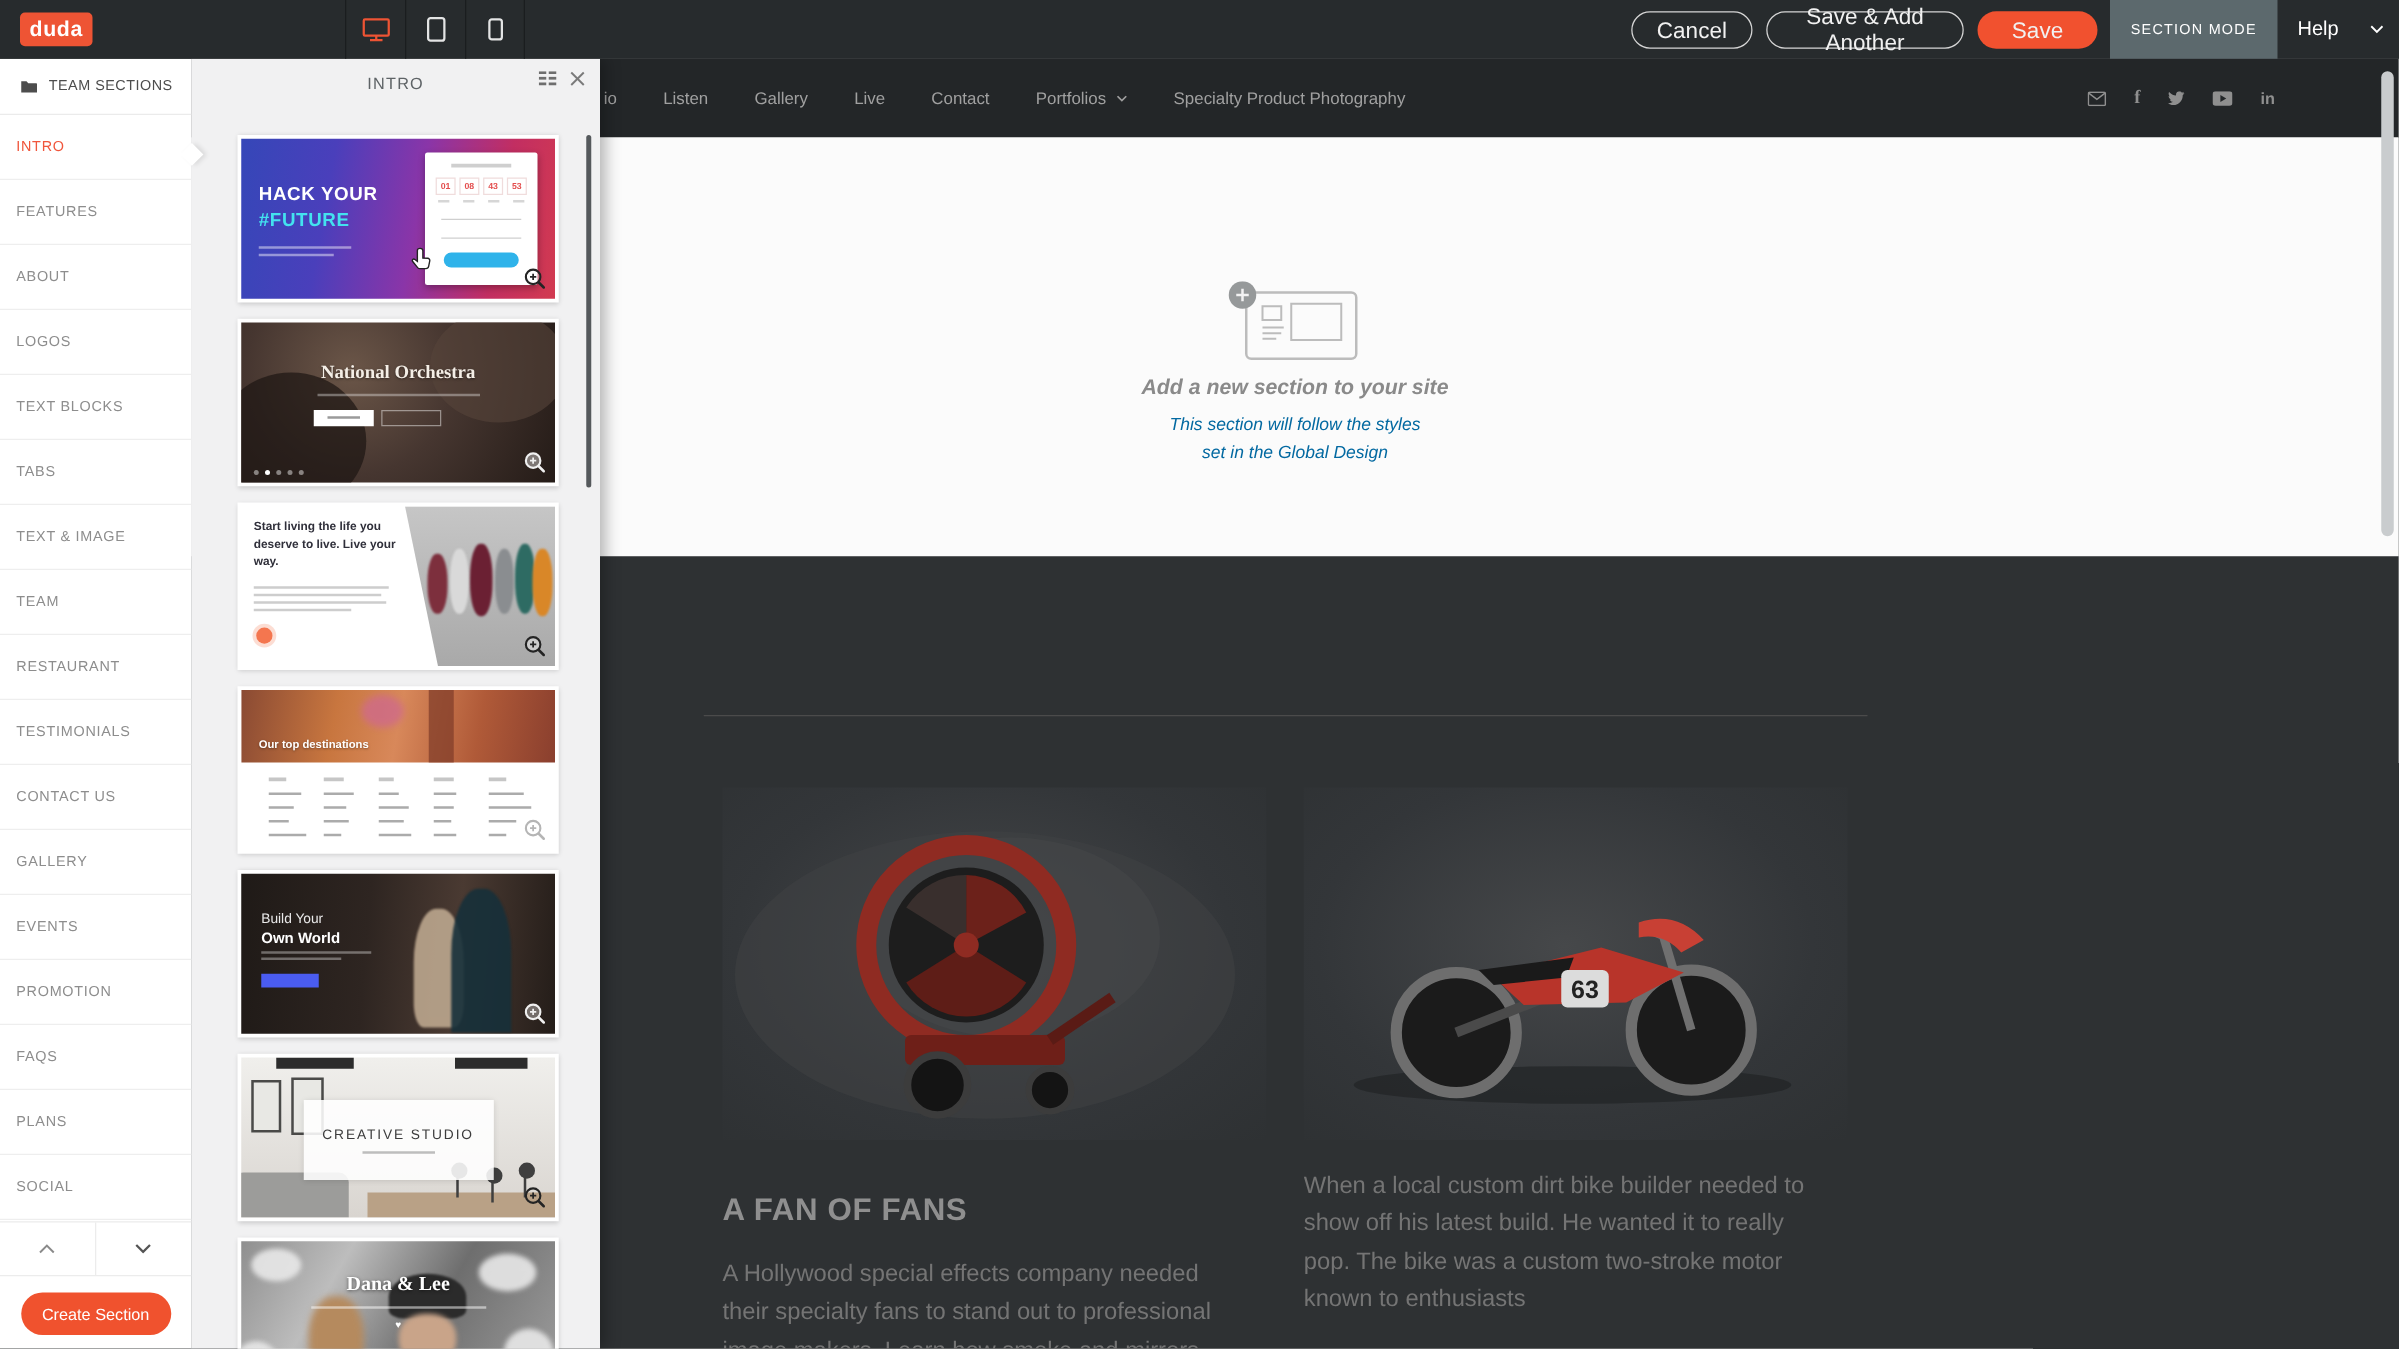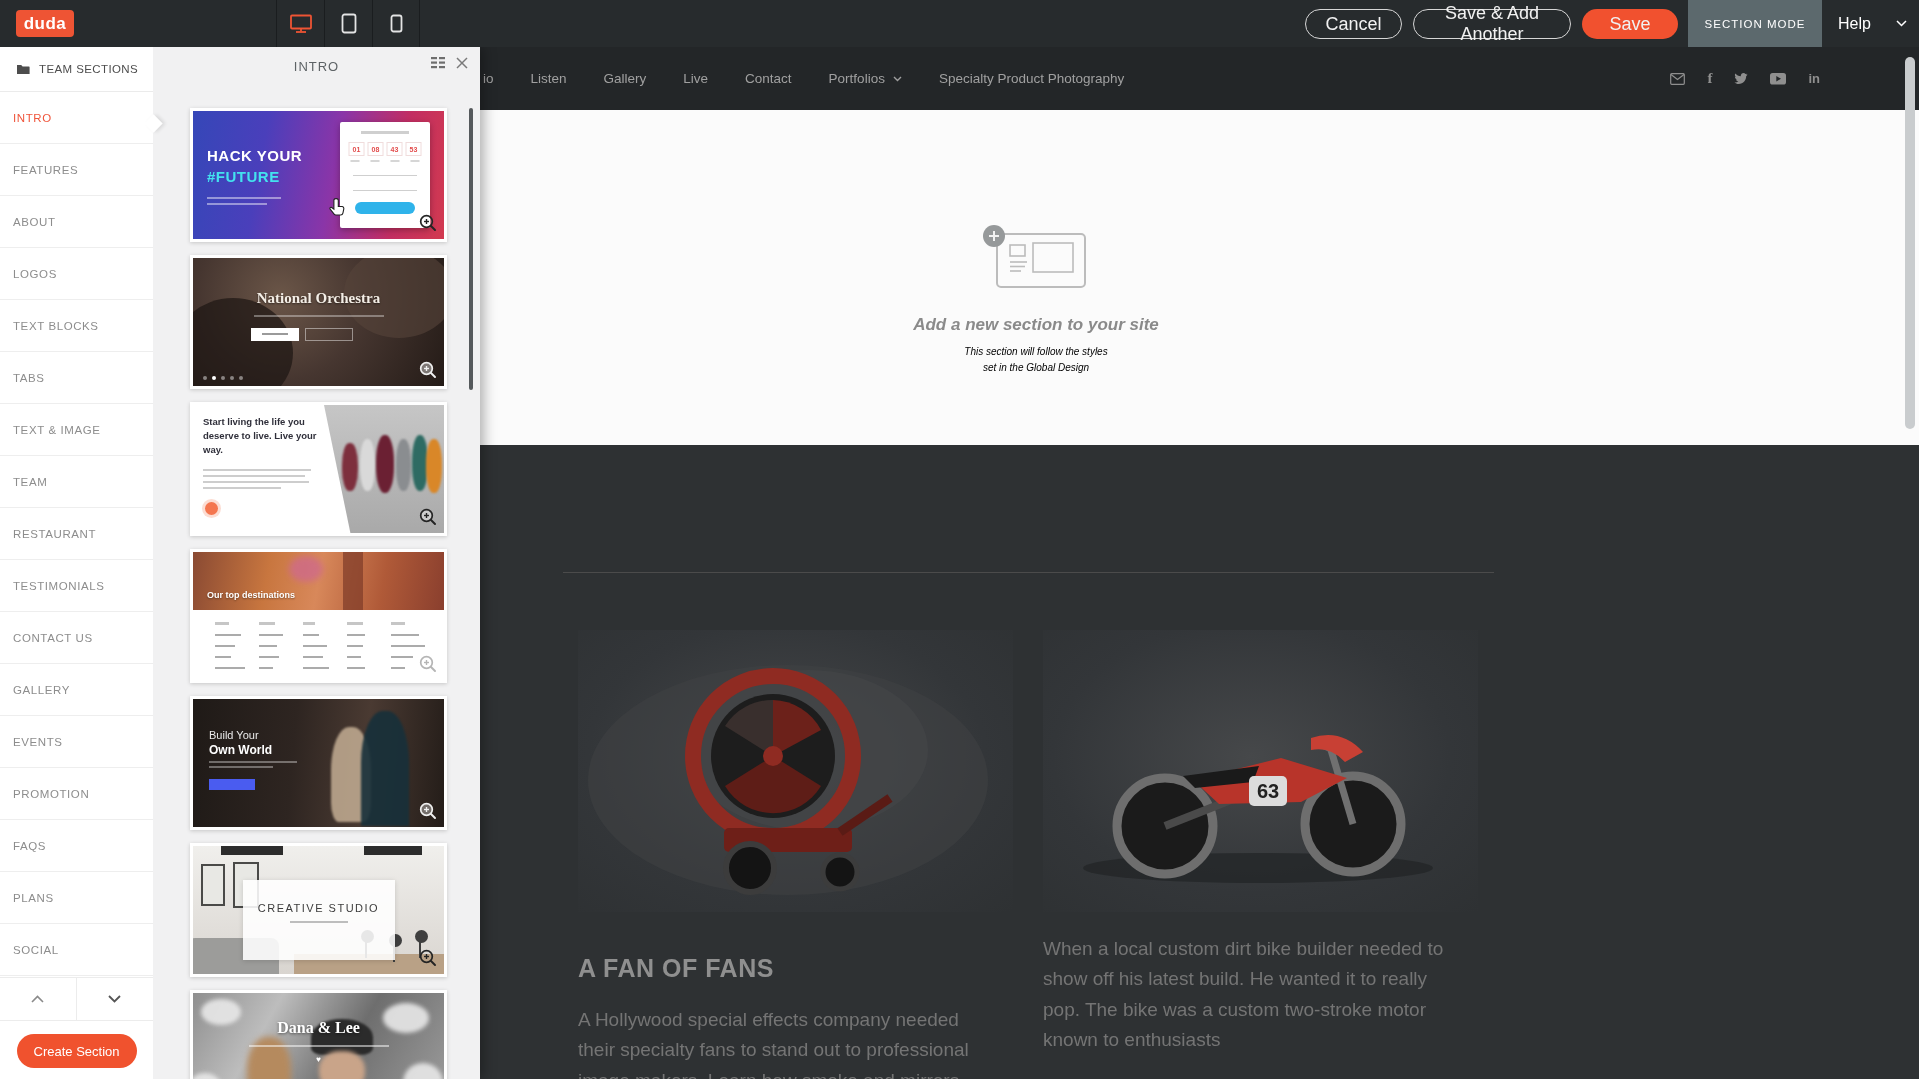--- a/index.html
+++ b/index.html
@@ -112,21 +112,21 @@
 
   
   .t6 { background:linear-gradient(#f0efec,#d9d5d0); }
   .t6 .beam1 { position:absolute; left:28px; top:0; width:62px; height:9px; background:#2c2c2c; }
   .t6 .beam2 { position:absolute; right:22px; top:0; width:58px; height:9px; background:#2c2c2c; }
   .t6 .win { position:absolute; border:2px solid #4a4a48; background:#e8e8e4; }
   .t6 .sofa { position:absolute; left:-6px; bottom:0; width:92px; height:36px; background:#9c9c9a; border-radius:8px 8px 0 0; }
   .t6 .floor { position:absolute; right:0; bottom:0; width:150px; height:20px; background:#b9a186; }
   .t6 .chair { position:absolute; width:13px; height:13px; border-radius:50%; background:#3f3f3f; }
   .t6 .leg { position:absolute; width:1.5px; height:16px; background:#3f3f3f; }
-  .t6 .card { position:absolute; left:50%; top:34px; transform:translateX(-50%); width:152px; height:80px; background:rgba(255,255,255,.88); box-shadow:0 1px 5px rgba(0,0,0,.15); }
+  .t6 .card { position:absolute; left:50%; top:34px; transform:translateX(-50%); width:152px; height:64px; background:rgba(255,255,255,.88); box-shadow:0 1px 5px rgba(0,0,0,.15); }
   .t6 .card .title { margin-top:22px; text-align:center; color:#3c3c3c; font-size:11px; letter-spacing:1.5px; }
   .t6 .card .sub { margin:7px auto 0; width:58px; height:2px; background:#bdbdbd; }
 
   
   .t7 { background:linear-gradient(120deg,#8f8f8f 0%,#bdbdbd 28%,#6e6e6e 58%,#a0a0a0 100%); }
   .t7 .snow { position:absolute; border-radius:50%; background:#e8e8e8; filter:blur(2px); opacity:.9; }
   .t7 .hat { position:absolute; left:118px; top:26px; width:62px; height:36px; background:#2b2b2b; border-radius:50% 50% 20% 20%; filter:blur(1px); }
   .t7 .face { position:absolute; left:126px; top:58px; width:46px; height:40px; background:#c9a489; border-radius:45%; filter:blur(2px); }
   .t7 .hair { position:absolute; left:54px; top:44px; width:44px; height:70px; background:#b58a5e; border-radius:45%; filter:blur(3px); }
   .t7 .title { position:absolute; left:0; right:0; top:26px; text-align:center; color:#fff; font-family:"Liberation Serif",serif;
@@ -141,22 +141,22 @@
                color:#a0a0a0; font-size:13.5px; }
   .nav-links .lnk { cursor:pointer; display:flex; align-items:center; gap:8px; white-space:nowrap; }
   .social { position:absolute; right:99px; top:0; height:63px; display:flex; align-items:center; gap:22px; }
   .social .s { cursor:pointer; color:#8f8f8f; font-size:13px; display:flex; align-items:center; }
   .social .f { font-family:"Liberation Serif",serif; font-weight:bold; font-size:15px; }
   .social .in { font-weight:bold; font-size:13px; }
 
   .add-zone { position:absolute; left:0; top:63px; right:0; height:335px; background:#fbfbfb;
               display:flex; flex-direction:column; align-items:center; cursor:pointer; }
   .add-icon { margin-top:115px; position:relative; }
-  .add-title { margin-top:20px; color:#8a8a8a; font-size:17px; font-weight:bold; font-style:italic; }
-  .add-sub { margin-top:9px; color:#000000; font-size:10px; font-style:italic; text-align:center; line-height:1.55; }
+  .add-title { margin-top:4px; color:#8a8a8a; font-size:17px; font-weight:bold; font-style:italic; }
+  .add-sub { margin-top:9px; color:#0369a1; font-size:14px; font-style:italic; text-align:center; line-height:1.55; }
 
   .dark-section { position:absolute; left:0; top:398px; right:0; bottom:-200px; background:#2e3133; }
   .cs-heading { position:absolute; left:410px; top:35px; color:#7e7e7e; font-size:54px; letter-spacing:1px; }
   .cs-line { position:absolute; left:410px; top:127px; width:931px; height:1px; background:#4b4b4b; }
   .cs-cards { position:absolute; left:425px; top:185px; display:flex; gap:30px; }
   .cs-card { width:435px; }
   .cs-img { width:435px; height:282px; background:radial-gradient(ellipse at 48% 45%, #46484a 0%, #333639 62%, #2e3133 100%); }
   .cs-title { margin-top:42px; color:#8f8f8f; font-size:25px; font-weight:bold; letter-spacing:.5px; }
   .cs-body { margin-top:22px; color:#747474; font-size:19px; line-height:1.6; width:402px; }
 

